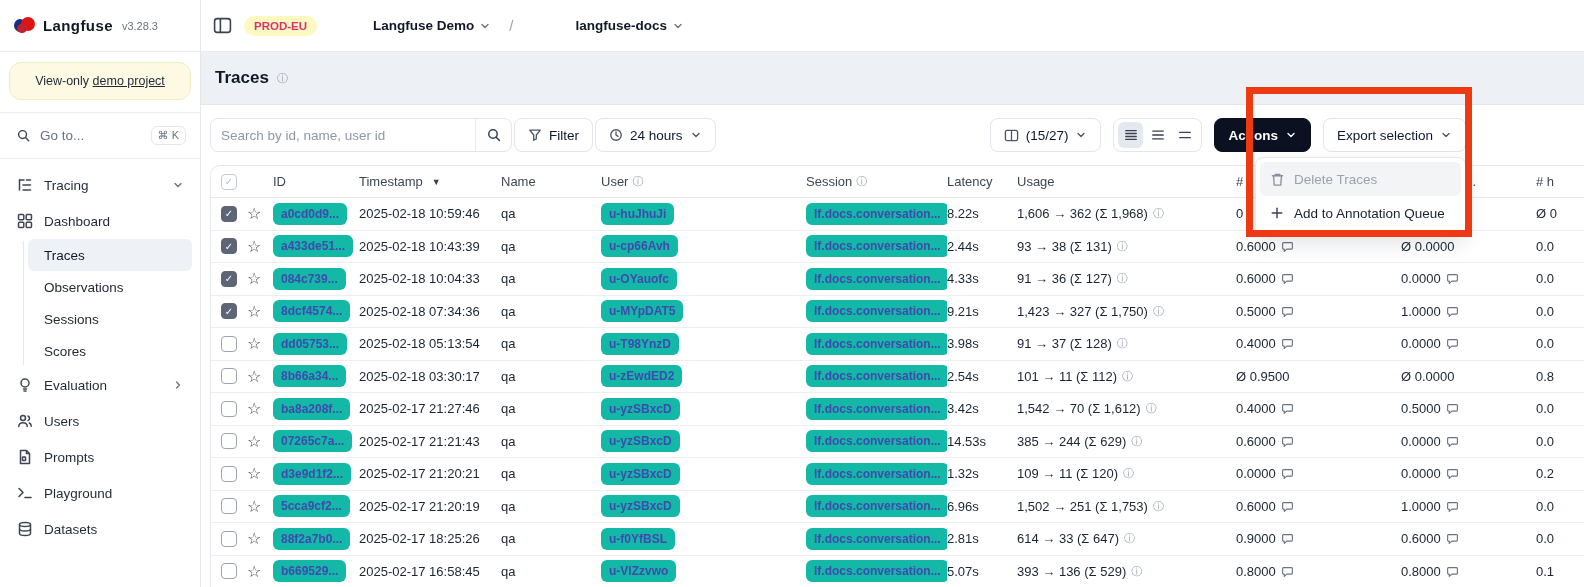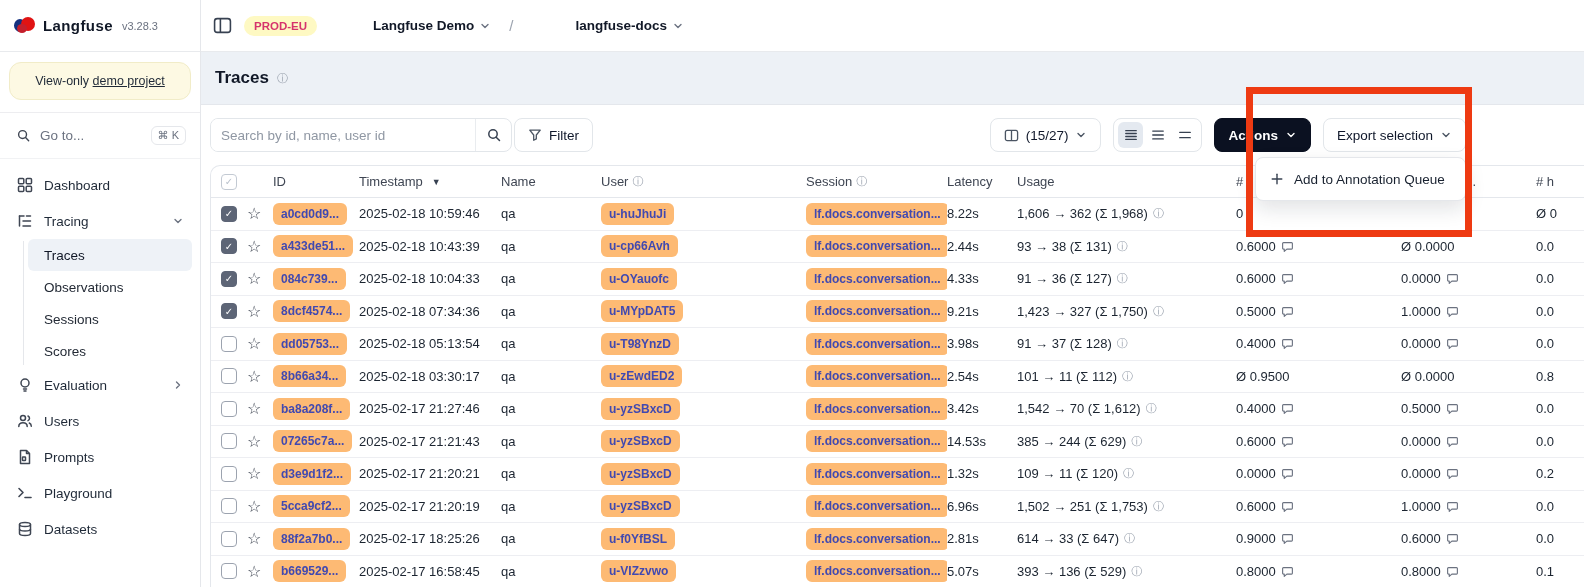--- a/index.html
+++ b/index.html
@@ -92,21 +92,21 @@
   .c-id { width:86px; }
   .c-ts { width:142px; }
   .c-name { width:100px; }
   .c-user { width:205px; }
   .c-session { width:141px; }
   .c-latency { width:70px; }
   .c-usage { width:219px; gap:5px; }
   .c-s1 { width:165px; gap:5px; }
   .c-s2 { width:135px; gap:5px; }
   .c-s3 { flex:1 1 auto; }
-  .badge { background:#fdba74; color:#4149b0; font-weight:600; font-size:12px;
+  .badge { background:#14b8a6; color:#4149b0; font-weight:600; font-size:12px;
     padding:4px 8px; border-radius:6px; cursor:pointer; }
   .cb { width:16px; height:16px; border:1.5px solid #9ca3af; border-radius:4px;
     background:#fff; display:flex; align-items:center; justify-content:center;
     font-size:10px; color:transparent; cursor:pointer; }
   .cb.checked { background:#5d6576; border-color:#5d6576; color:#fff; }
   .cb.semi { border-color:#c3cad3; color:#b9c1cb; }
   .sort { font-size:9px; color:#374151; margin-left:5px; }
   .hdr-lbl { display:flex; align-items:center; gap:4px; }
 
   
@@ -146,45 +146,45 @@
             <circle cx="7" cy="7" r="4.2" fill="none" stroke="currentColor" stroke-width="1.5"></circle>
             <line x1="10.2" y1="10.2" x2="13.5" y2="13.5" stroke="currentColor" stroke-width="1.5" stroke-linecap="round"></line>
           </svg>
       </span>
       <span class="grow">Go to...</span>
       <span class="kbd">⌘ K</span>
     </div>
     <nav class="nav">
       <div class="nav-item">
         <span class="nav-icon">
-          <svg width="16" height="16" viewBox="0 0 16 16" fill="none" stroke="currentColor" stroke-width="1.5">
-              <rect x="1.5" y="1.5" width="5.3" height="5.3" rx="1"></rect>
-              <rect x="9.2" y="1.5" width="5.3" height="5.3" rx="1"></rect>
-              <rect x="1.5" y="9.2" width="5.3" height="5.3" rx="1"></rect>
-              <rect x="9.2" y="9.2" width="5.3" height="5.3" rx="1"></rect>
-            </svg>
-        </span>
-        <span class="grow">Dashboard</span>
-      </div>
-      <div class="nav-item">
-        <span class="nav-icon">
           <svg width="16" height="16" viewBox="0 0 16 16" fill="none" stroke="currentColor" stroke-width="1.5" stroke-linecap="round">
               <line x1="2.5" y1="3" x2="2.5" y2="13"></line>
               <line x1="2.5" y1="3" x2="7" y2="3"></line>
               <line x1="6" y1="8" x2="13.5" y2="8"></line>
               <line x1="6" y1="13" x2="13.5" y2="13"></line>
               <line x1="9.5" y1="3" x2="13.5" y2="3"></line>
             </svg>
         </span>
         <span class="grow">Tracing</span>
         <span class="chev">
           <svg width="12" height="12" viewBox="0 0 16 16">
               <path d="M4 6l4 4 4-4" stroke="currentColor" stroke-width="1.8" fill="none" stroke-linecap="round" stroke-linejoin="round"></path>
             </svg>
         </span>
+      </div>
+      <div class="nav-item">
+        <span class="nav-icon">
+          <svg width="16" height="16" viewBox="0 0 16 16" fill="none" stroke="currentColor" stroke-width="1.5">
+              <rect x="1.5" y="1.5" width="5.3" height="5.3" rx="1"></rect>
+              <rect x="9.2" y="1.5" width="5.3" height="5.3" rx="1"></rect>
+              <rect x="1.5" y="9.2" width="5.3" height="5.3" rx="1"></rect>
+              <rect x="9.2" y="9.2" width="5.3" height="5.3" rx="1"></rect>
+            </svg>
+        </span>
+        <span class="grow">Dashboard</span>
       </div>
       <div class="subwrap">
         <span class="guide"></span>
         <div class="sub-item active">
             <span>Traces</span>
           </div>
         <div class="sub-item">
             <span>Observations</span>
           </div>
         <div class="sub-item">
@@ -297,20 +297,34 @@
           </span>
         </div>
         <button class="btn">
           <span class="chev">
             <svg width="14" height="14" viewBox="0 0 16 16" fill="none" stroke="currentColor" stroke-width="1.5" stroke-linejoin="round">
                 <path d="M2 2.5h12L9.5 8v4.5l-3 1.5V8z"></path>
               </svg>
           </span>
           <span>Filter</span>
         </button>
+        <button class="btn">
+          <span class="chev">
+            <svg width="14" height="14" viewBox="0 0 16 16" fill="none" stroke="currentColor" stroke-width="1.5" stroke-linecap="round">
+                <circle cx="8" cy="8" r="6"></circle>
+                <path d="M8 4.5V8l2.3 1.6"></path>
+              </svg>
+          </span>
+          <span>24 hours</span>
+          <span class="chev">
+            <svg width="12" height="12" viewBox="0 0 16 16">
+                <path d="M4 6l4 4 4-4" stroke="currentColor" stroke-width="1.8" fill="none" stroke-linecap="round" stroke-linejoin="round"></path>
+              </svg>
+          </span>
+        </button>
       </div>
       <div class="tb-right">
         <button class="btn">
           <span class="chev">
             <svg width="15" height="15" viewBox="0 0 16 16" fill="none" stroke="currentColor" stroke-width="1.4">
                 <rect x="1.5" y="2.5" width="13" height="11" rx="2"></rect>
                 <line x1="8" y1="2.5" x2="8" y2="13.5"></line>
               </svg>
           </span>
           <span>(15/27)</span>
@@ -821,20 +835,30 @@
                 <path d="M3 3.2h10a1 1 0 011 1v6a1 1 0 01-1 1H7.2L4 14v-2.8H3a1 1 0 01-1-1v-6a1 1 0 011-1z" fill="none" stroke="#6b7280" stroke-width="1.4" stroke-linejoin="round"></path>
               </svg>
             </div>
     <div class="cell c-s3">0.1</div>
   </div>
 </div>
     </div>
   </div>
 
   <div class="dropdown">
+    <div class="menu-item disabled">
+      <span class="mi-icon">
+        <svg width="15" height="15" viewBox="0 0 16 16" fill="none" stroke="currentColor" stroke-width="1.4" stroke-linecap="round" stroke-linejoin="round">
+            <path d="M2.5 4h11"></path>
+            <path d="M5.5 4V2.5h5V4"></path>
+            <path d="M3.8 4l.7 10h7l.7-10"></path>
+          </svg>
+      </span>
+      <span>Delete Traces</span>
+    </div>
     <div class="menu-item normal">
       <span class="mi-icon">
         <svg width="14" height="14" viewBox="0 0 16 16" stroke="currentColor" stroke-width="1.6" stroke-linecap="round">
             <line x1="8" y1="2.5" x2="8" y2="13.5"></line>
             <line x1="2.5" y1="8" x2="13.5" y2="8"></line>
           </svg>
       </span>
       <span>Add to Annotation Queue</span>
     </div>
   </div>

